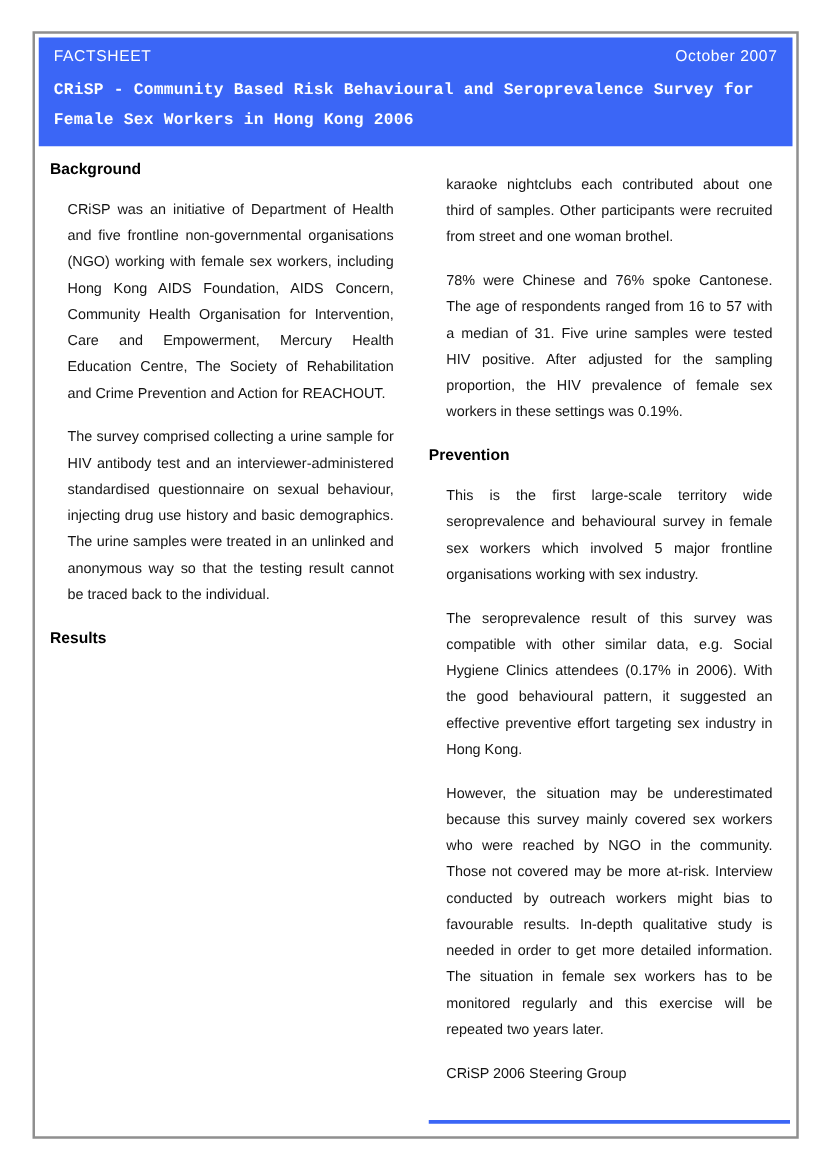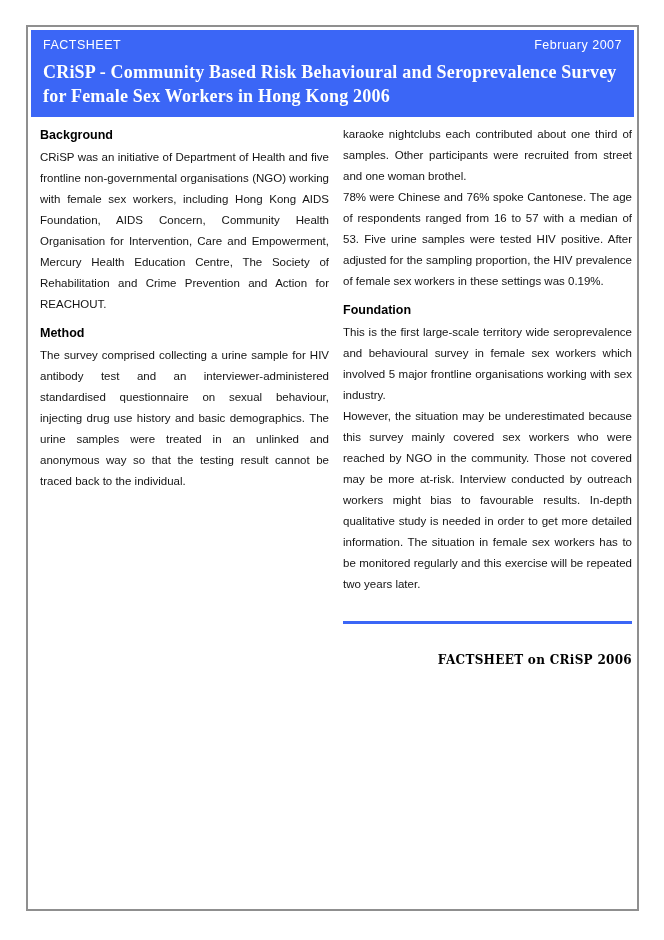--- a/index.html
+++ b/index.html
@@ -27,35 +27,35 @@
   }
   .header-top {
     display: flex;
     justify-content: space-between;
     align-items: center;
     font-size: 12.5px;
     letter-spacing: 0.5px;
     gap: 23px;
   }
   .header-title {
-    font-family: Liberation Serif, serif;
+    font-family: Liberation Mono, monospace;
     font-weight: bold;
-    font-size: 18px;
+    font-size: 13px;
     line-height: 24px;
     margin-top: 8px;
     letter-spacing: 0.2px;
   }
   .columns {
     display: flex;
     gap: 14px;
     padding: 4px 4px 0 12px;
   }
   .col { width: 289px; }
   .col p {
-    margin: 0;
+    margin: 14px;
     font-size: 11.5px;
     line-height: 21px;
     text-align: justify;
     color: #141414;
   }
   .col h3 {
     font-size: 12.5px;
     font-weight: bold;
     color: #000000;
     margin: 9px 0 3px 0;
@@ -86,44 +86,46 @@
   .doc-footer .bold { font-weight: bold; letter-spacing: 0.3px; }
 </style>
 </head>
 <body>
 
 <div class="page">
 
   <div class="header-band">
     <div class="header-top">
       <span>FACTSHEET</span>
-      <span>February 2007</span>
+      <span>October 2007</span>
     </div>
     <div class="header-title">CRiSP - Community Based Risk Behavioural and Seroprevalence Survey for Female Sex Workers in Hong Kong 2006</div>
   </div>
 
   <div class="columns">
 
     <div class="col">
       <h3 class="first">Background</h3>
       <p>CRiSP was an initiative of Department of Health and five frontline non-governmental organisations (NGO) working with female sex workers, including Hong Kong AIDS Foundation, AIDS Concern, Community Health Organisation for Intervention, Care and Empowerment, Mercury Health Education Centre, The Society of Rehabilitation and Crime Prevention and Action for REACHOUT.</p>
 
-      <h3>Method</h3>
       <p>The survey comprised collecting a urine sample for HIV antibody test and an interviewer-administered standardised questionnaire on sexual behaviour, injecting drug use history and basic demographics. The urine samples were treated in an unlinked and anonymous way so that the testing result cannot be traced back to the individual.</p>
 
+      <h3>Results</h3>
     </div>
 
     <div class="col">
       <p>karaoke nightclubs each contributed about one third of samples. Other participants were recruited from street and one woman brothel.</p>
-      <p>78% were Chinese and 76% spoke Cantonese. The age of respondents ranged from 16 to 57 with a median of 53. Five urine samples were tested HIV positive. After adjusted for the sampling proportion, the HIV prevalence of female sex workers in these settings was 0.19%.</p>
+      <p>78% were Chinese and 76% spoke Cantonese. The age of respondents ranged from 16 to 57 with a median of 31. Five urine samples were tested HIV positive. After adjusted for the sampling proportion, the HIV prevalence of female sex workers in these settings was 0.19%.</p>
 
-      <h3>Foundation</h3>
+      <h3>Prevention</h3>
       <p>This is the first large-scale territory wide seroprevalence and behavioural survey in female sex workers which involved 5 major frontline organisations working with sex industry.</p>
+      <p>The seroprevalence result of this survey was compatible with other similar data, e.g. Social Hygiene Clinics attendees (0.17% in 2006). With the good behavioural pattern, it suggested an effective preventive effort targeting sex industry in Hong Kong.</p>
       <p>However, the situation may be underestimated because this survey mainly covered sex workers who were reached by NGO in the community. Those not covered may be more at-risk. Interview conducted by outreach workers might bias to favourable results. In-depth qualitative study is needed in order to get more detailed information. The situation in female sex workers has to be monitored regularly and this exercise will be repeated two years later.</p>
 
+      <p class="signature">CRiSP 2006 Steering Group</p>
 
       <div class="blue-rule"></div>
 
       <div class="doc-footer">
         <div class="bold">FACTSHEET on CRiSP 2006</div>
 
       </div>
     </div>
 
   </div>

